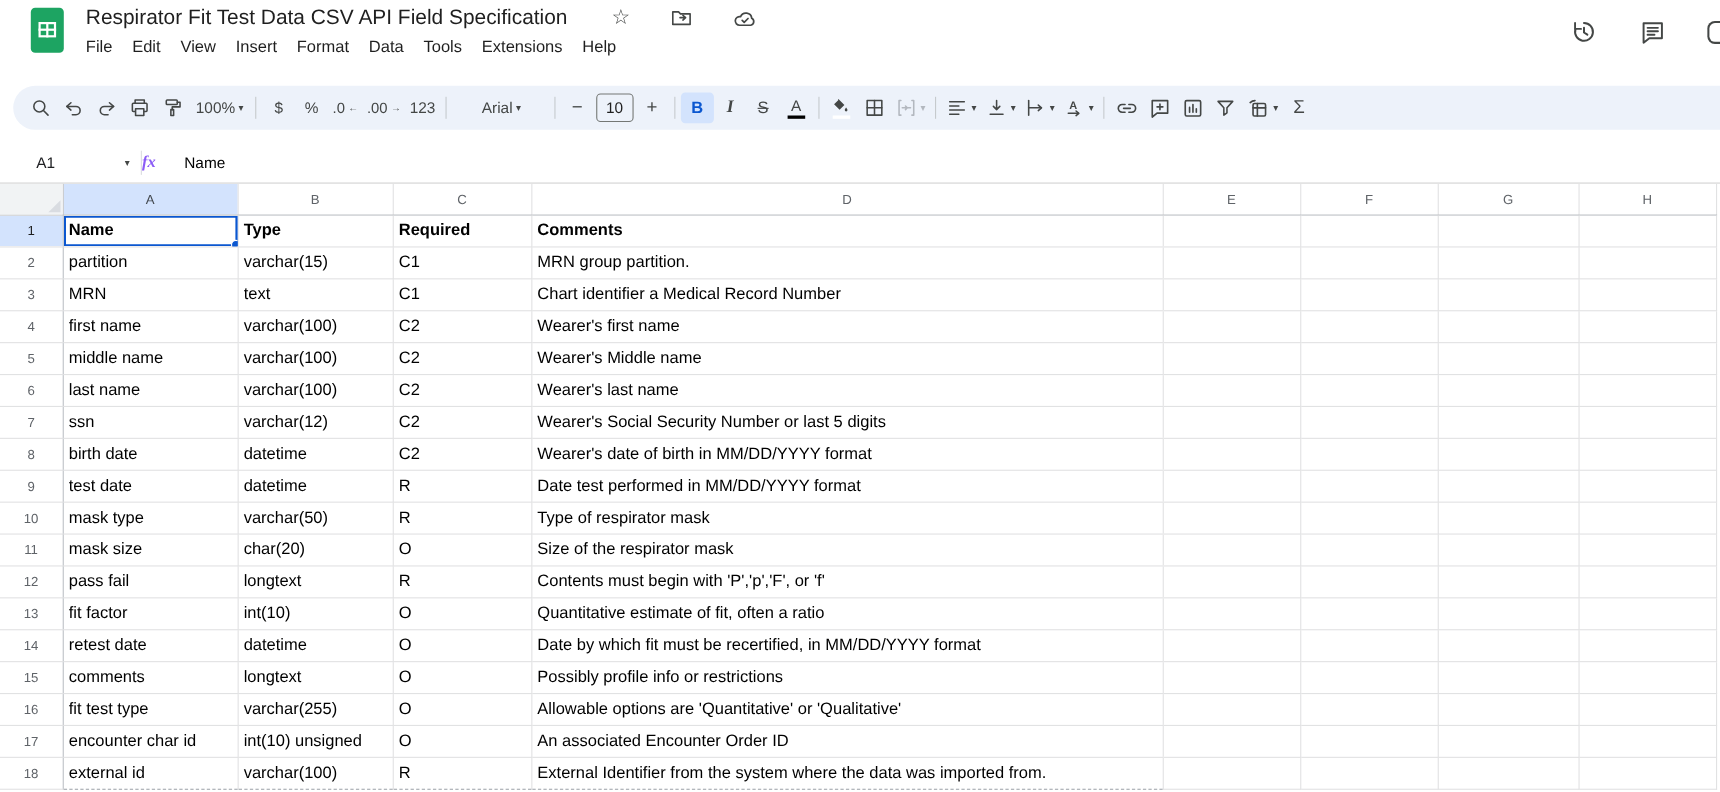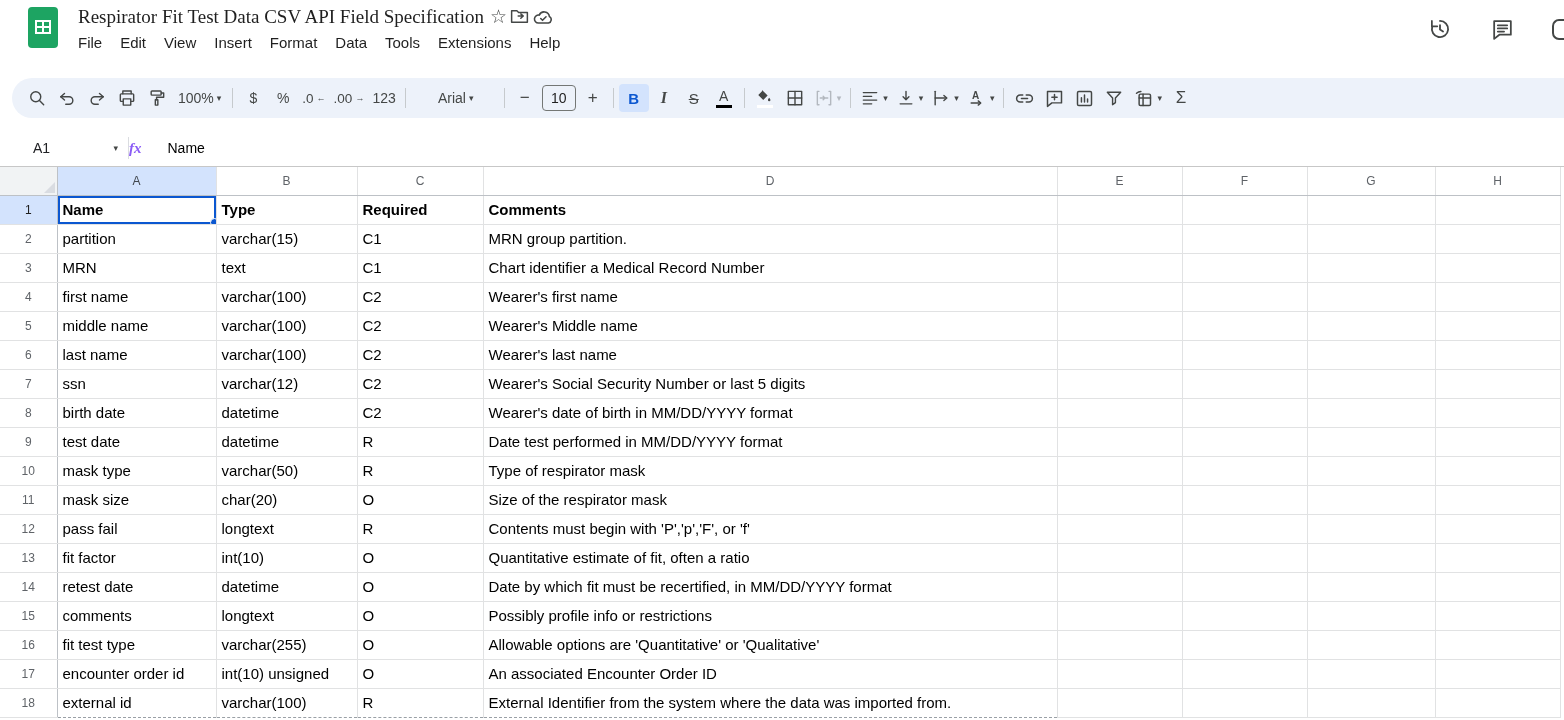--- a/index.html
+++ b/index.html
@@ -6,21 +6,21 @@
   html,body { width:1564px; height:720px; overflow:hidden; background:#fff;
     font-family:"Liberation Sans","DejaVu Sans",sans-serif; color:#1f1f1f; position:relative; }
 
   
   .topbar { position:absolute; top:0; left:0; width:1564px; height:70px; background:#fff; }
   .logo { position:absolute; left:28px; top:7px; width:30px; height:41px; background:#1da462; border-radius:4px; }
   .logo .grid { position:absolute; left:7px; top:13px; width:16px; height:14px; border:2px solid #fff; }
   .logo .grid:before { content:""; position:absolute; left:4.5px; top:-2px; width:2px; height:14px; background:#fff; }
   .logo .grid:after { content:""; position:absolute; left:-2px; top:4px; width:16px; height:2px; background:#fff; }
   .tmain { position:absolute; left:78px; top:5px; }
-  .title-row { display:flex; align-items:center; gap:2px;font-family:Liberation Serif, serif; }
+  .title-row { display:flex; align-items:center; gap:36px; }
   .doc-title { font-size:19px; color:#1f1f1f; letter-spacing:0; }
   .ticon { color:#444746; display:flex; align-items:center; }
   .star { font-size:19px; margin-left:4px; }
   .menubar { display:flex; margin-left:-9px; margin-top:3px; }
   .menu-item { font-size:15px; padding:3px 9px; border-radius:10px; cursor:default; }
   .tb-right { position:absolute; right:0; top:16px; display:flex; align-items:center; gap:37px; }
   .partial-ic { width:12px; height:21px; border:2px solid #444746; border-right:none; border-radius:7px 0 0 7px; }
 
   
   .toolbar { position:absolute; top:78px; left:12px; width:1552px; height:40px; background:#edf2fa;
@@ -491,21 +491,21 @@
       <td>varchar(255)</td>
       <td>O</td>
       <td class="colD">Allowable options are 'Quantitative' or 'Qualitative'</td>
       <td></td>
           <td></td>
           <td></td>
           <td></td>
     </tr>
     <tr>
       <td class="gut">17</td>
-      <td>encounter order id</td>
+      <td>encounter char id</td>
       <td>int(10) unsigned</td>
       <td>O</td>
       <td class="colD">An associated Encounter Order ID</td>
       <td></td>
           <td></td>
           <td></td>
           <td></td>
     </tr>
     <tr class="pgbrk">
       <td class="gut">18</td>

